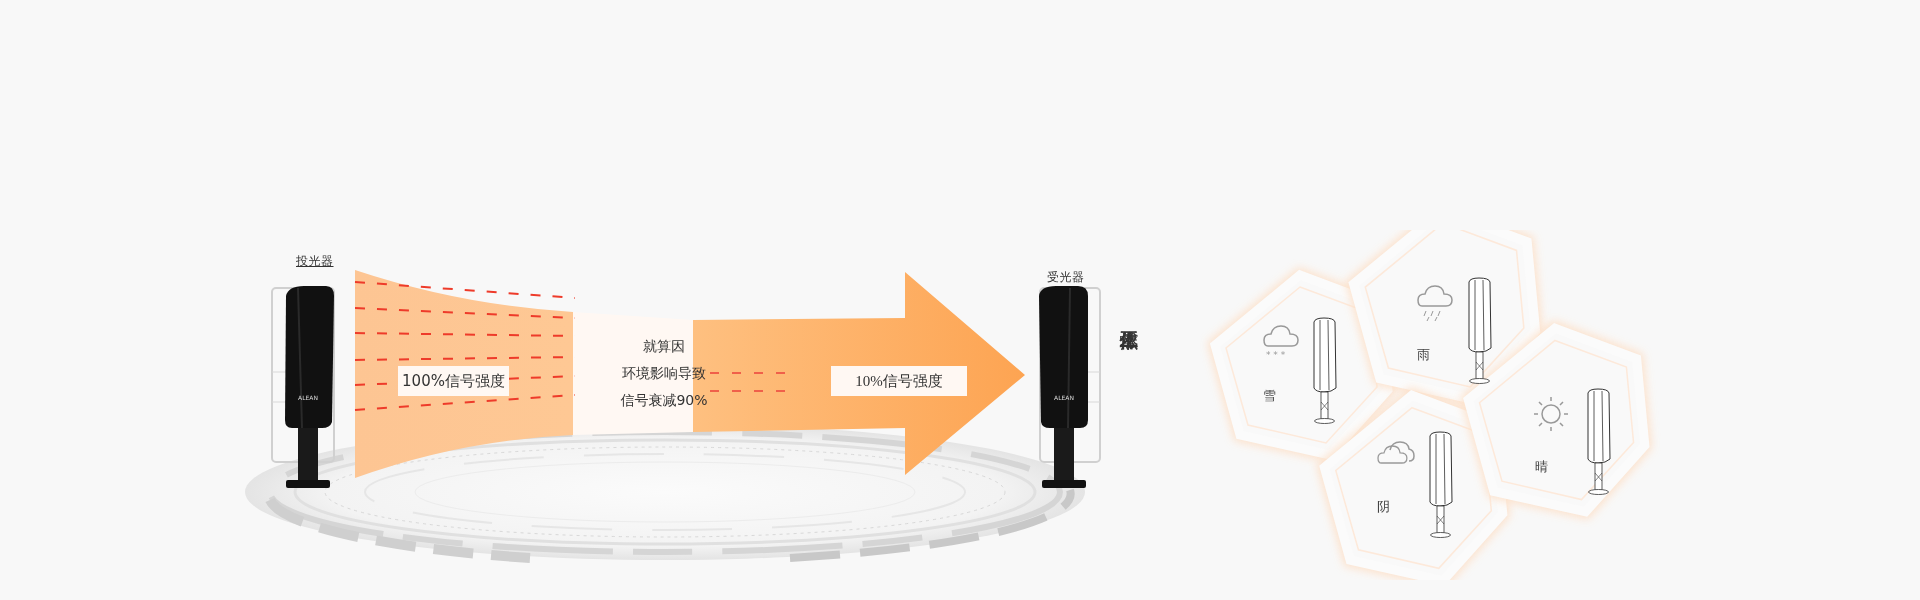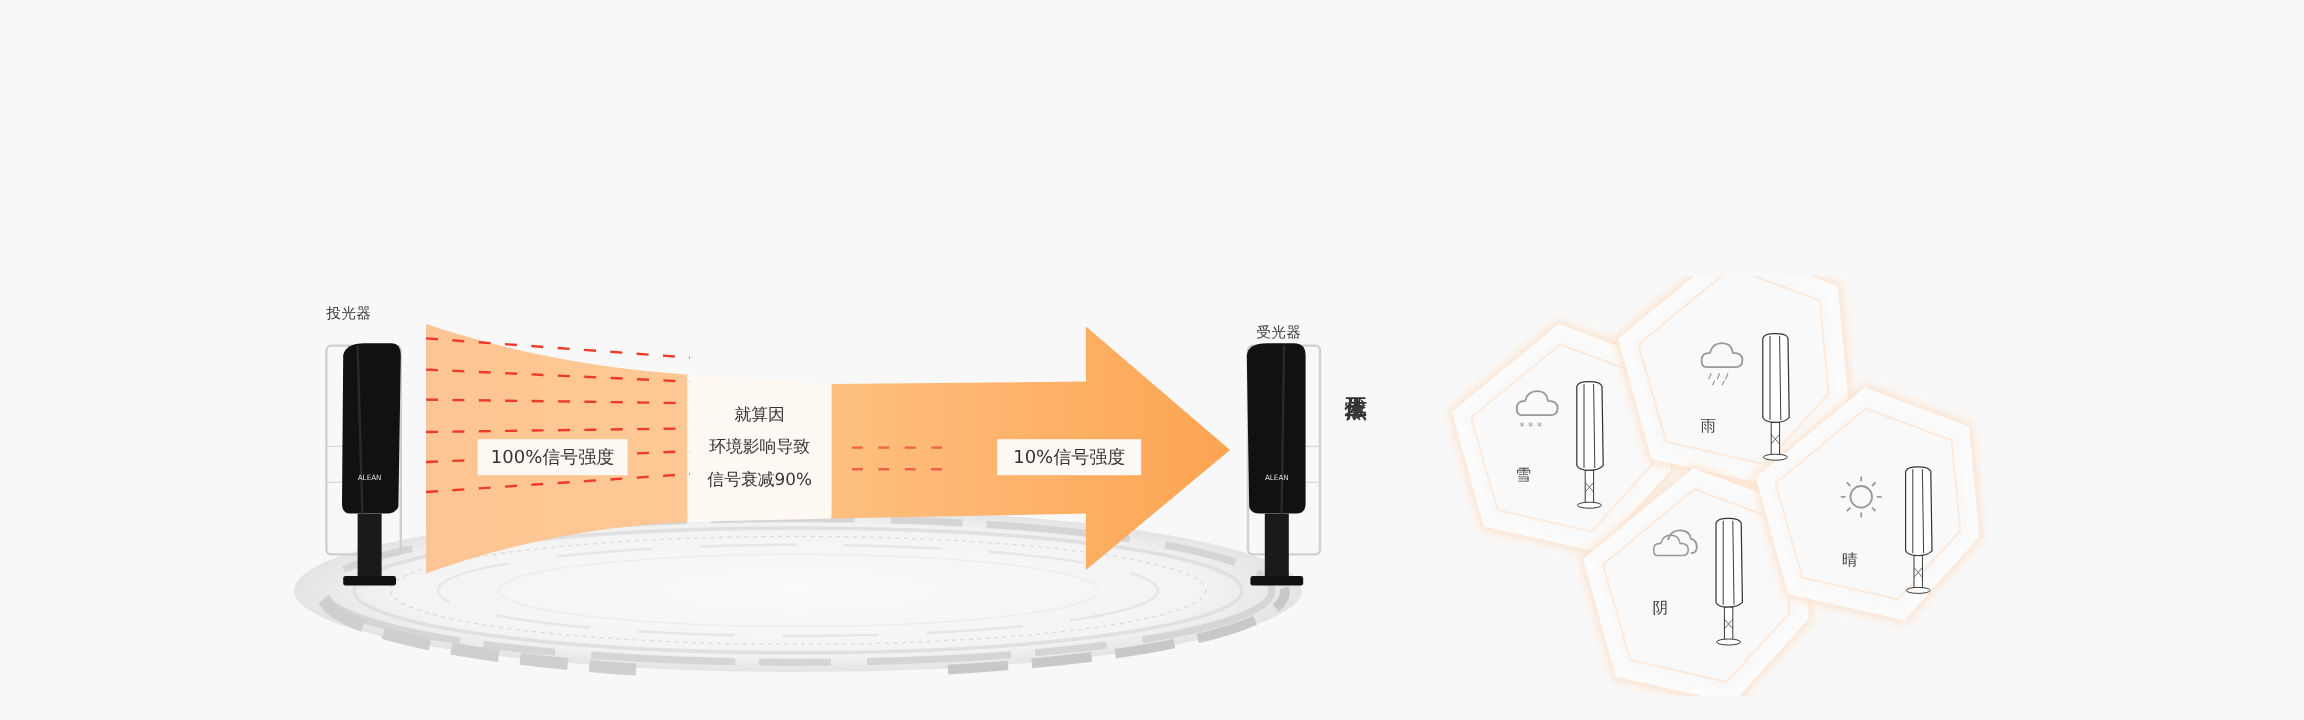--- a/index.html
+++ b/index.html
@@ -15,21 +15,21 @@
   .device-label {
     position: absolute; font-size: 12px; color: #333;
     letter-spacing: 0.5px; white-space: nowrap;
   }
   .signal-label {
     position: absolute; background: #fff8f3; color: #333;
     font-size: 15px; text-align: center; line-height: 30px; height: 30px;
     white-space: nowrap;
   }
   .mid-text {
-    position: absolute; left: 573px; top: 333px; width: 120px;
+    position: absolute; left: 604px; top: 333px; width: 120px;
     text-align: center; font-size: 14px; color: #333; line-height: 27px;
   }
   .mid-text div { white-space: nowrap; }
   .vertical-text {
     position: absolute; left: 1118px; top: 316px; width: 22px;
     font-size: 19px; line-height: 20px; color: #333; text-align: center;
     writing-mode: vertical-rl; letter-spacing: 0px;
   }
   .weather-label {
     position: absolute; font-size: 13px; color: #444; white-space: nowrap;
@@ -81,29 +81,29 @@
     <path d="M5 100 L225 97" stroke-dasharray="10 12"></path>
     <path d="M5 125 L225 116" stroke-dasharray="10 12"></path>
     <path d="M5 150 L225 135" stroke-dasharray="10 12"></path>
   </g>
   <g stroke="#f0604a" stroke-width="2">
     <path d="M360 113 L440 113" stroke-dasharray="9 13"></path>
     <path d="M360 131 L440 131" stroke-dasharray="9 13"></path>
   </g>
 </svg>
 
-<div class="signal-label" style="left:398px;top:366px;width:125px;">100%信号强度</div>
+<div class="signal-label" style="left:398px;top:366px;width:111px;">100%信号强度</div>
 <div class="mid-text">
   <div>就算因</div>
   <div>环境影响导致</div>
   <div>信号衰减90%</div>
 </div>
-<div class="signal-label" style="left:831px;top:366px;width:120px;">10%信号强度</div>
-
-<div class="device-label" style="left:272px;top:253px;">投光器</div>
+<div class="signal-label" style="left:831px;top:366px;width:136px;font-family:Liberation Serif, serif;">10%信号强度</div>
+
+<div class="device-label" style="left:296px;top:253px;text-decoration:underline;">投光器</div>
 <svg class="abs" style="left:268px;top:282px" width="72" height="210" viewBox="0 0 72 210">
   <rect x="4" y="6" width="62" height="174" rx="4" fill="none" stroke="#d0d0d0" stroke-width="2"></rect>
   <line x1="4" y1="90" x2="66" y2="90" stroke="#d8d8d8"></line>
   <line x1="4" y1="120" x2="66" y2="120" stroke="#d8d8d8"></line>
   <path d="M18 14 Q20 4 36 4 L58 4 Q66 4 66 14 L64 140 Q62 146 54 146 L24 146 Q17 146 17 138 Z" fill="#111"></path>
   <path d="M30 6 L34 146" stroke="#2a2a2a" stroke-width="2"></path>
   <text x="40" y="118" font-size="6" fill="#ddd" text-anchor="middle">ALEAN</text>
   <rect x="30" y="146" width="20" height="54" fill="#1a1a1a"></rect>
   <rect x="18" y="198" width="44" height="8" rx="2" fill="#111"></rect>
 </svg>

